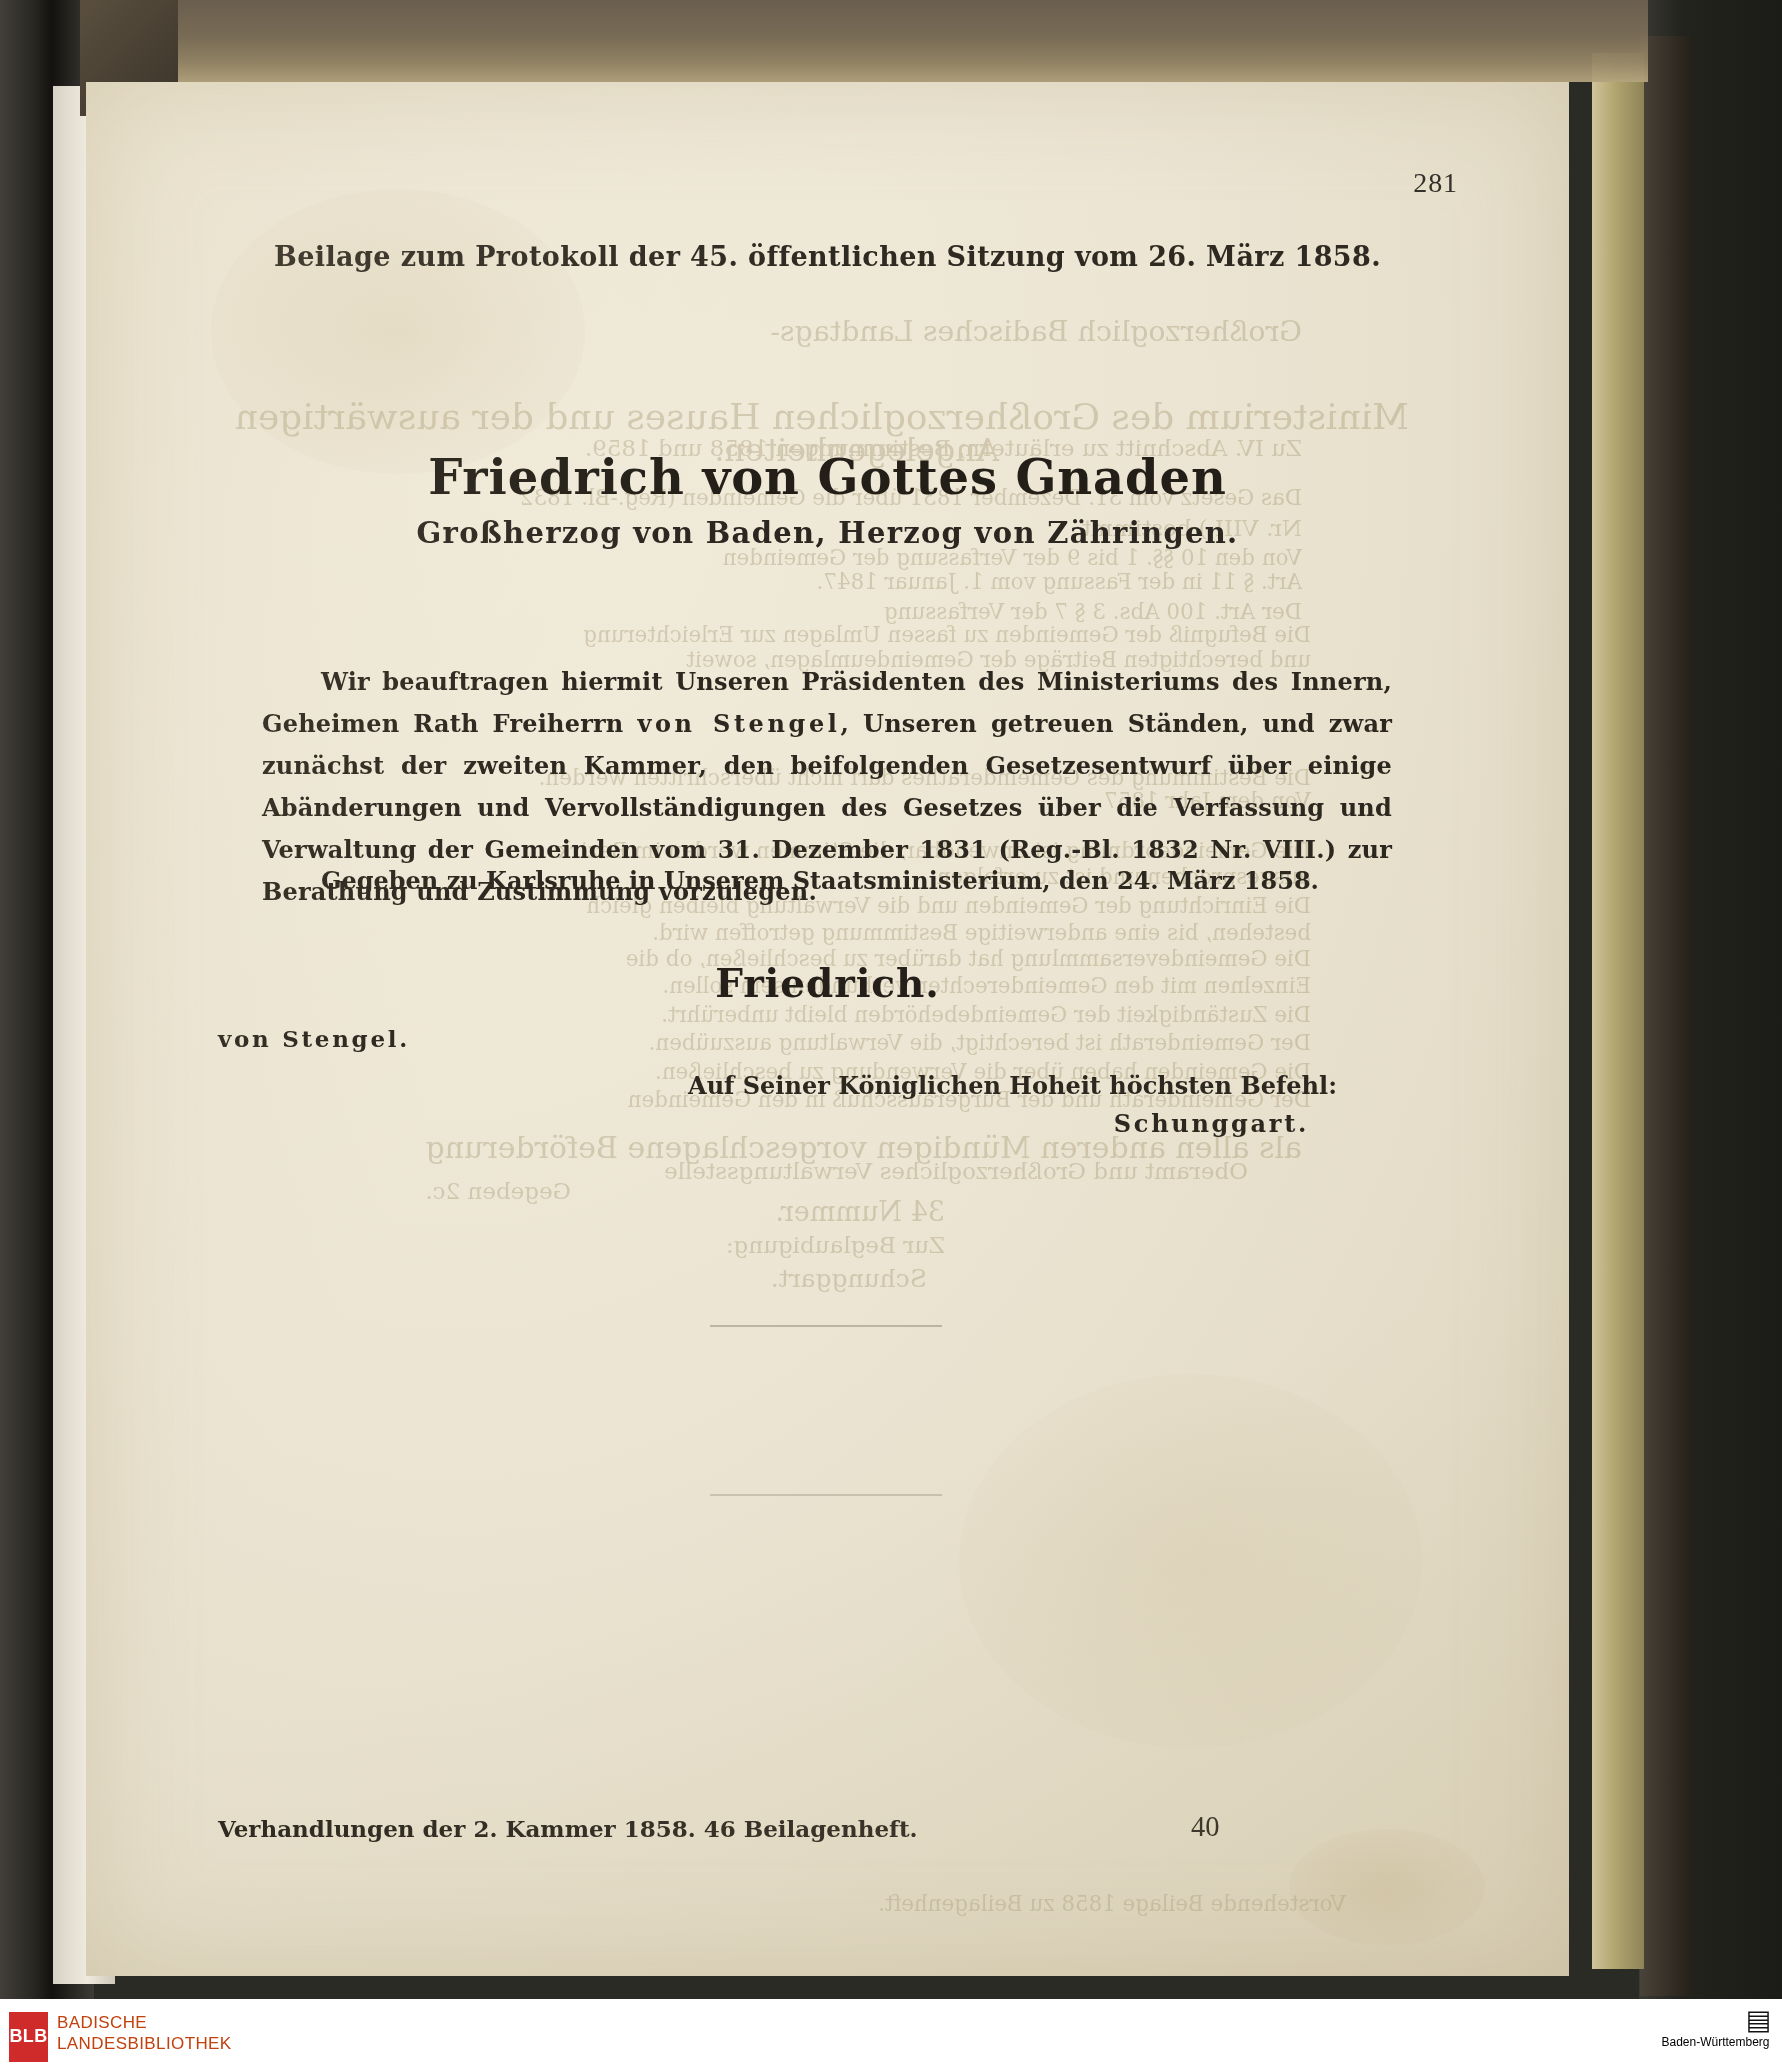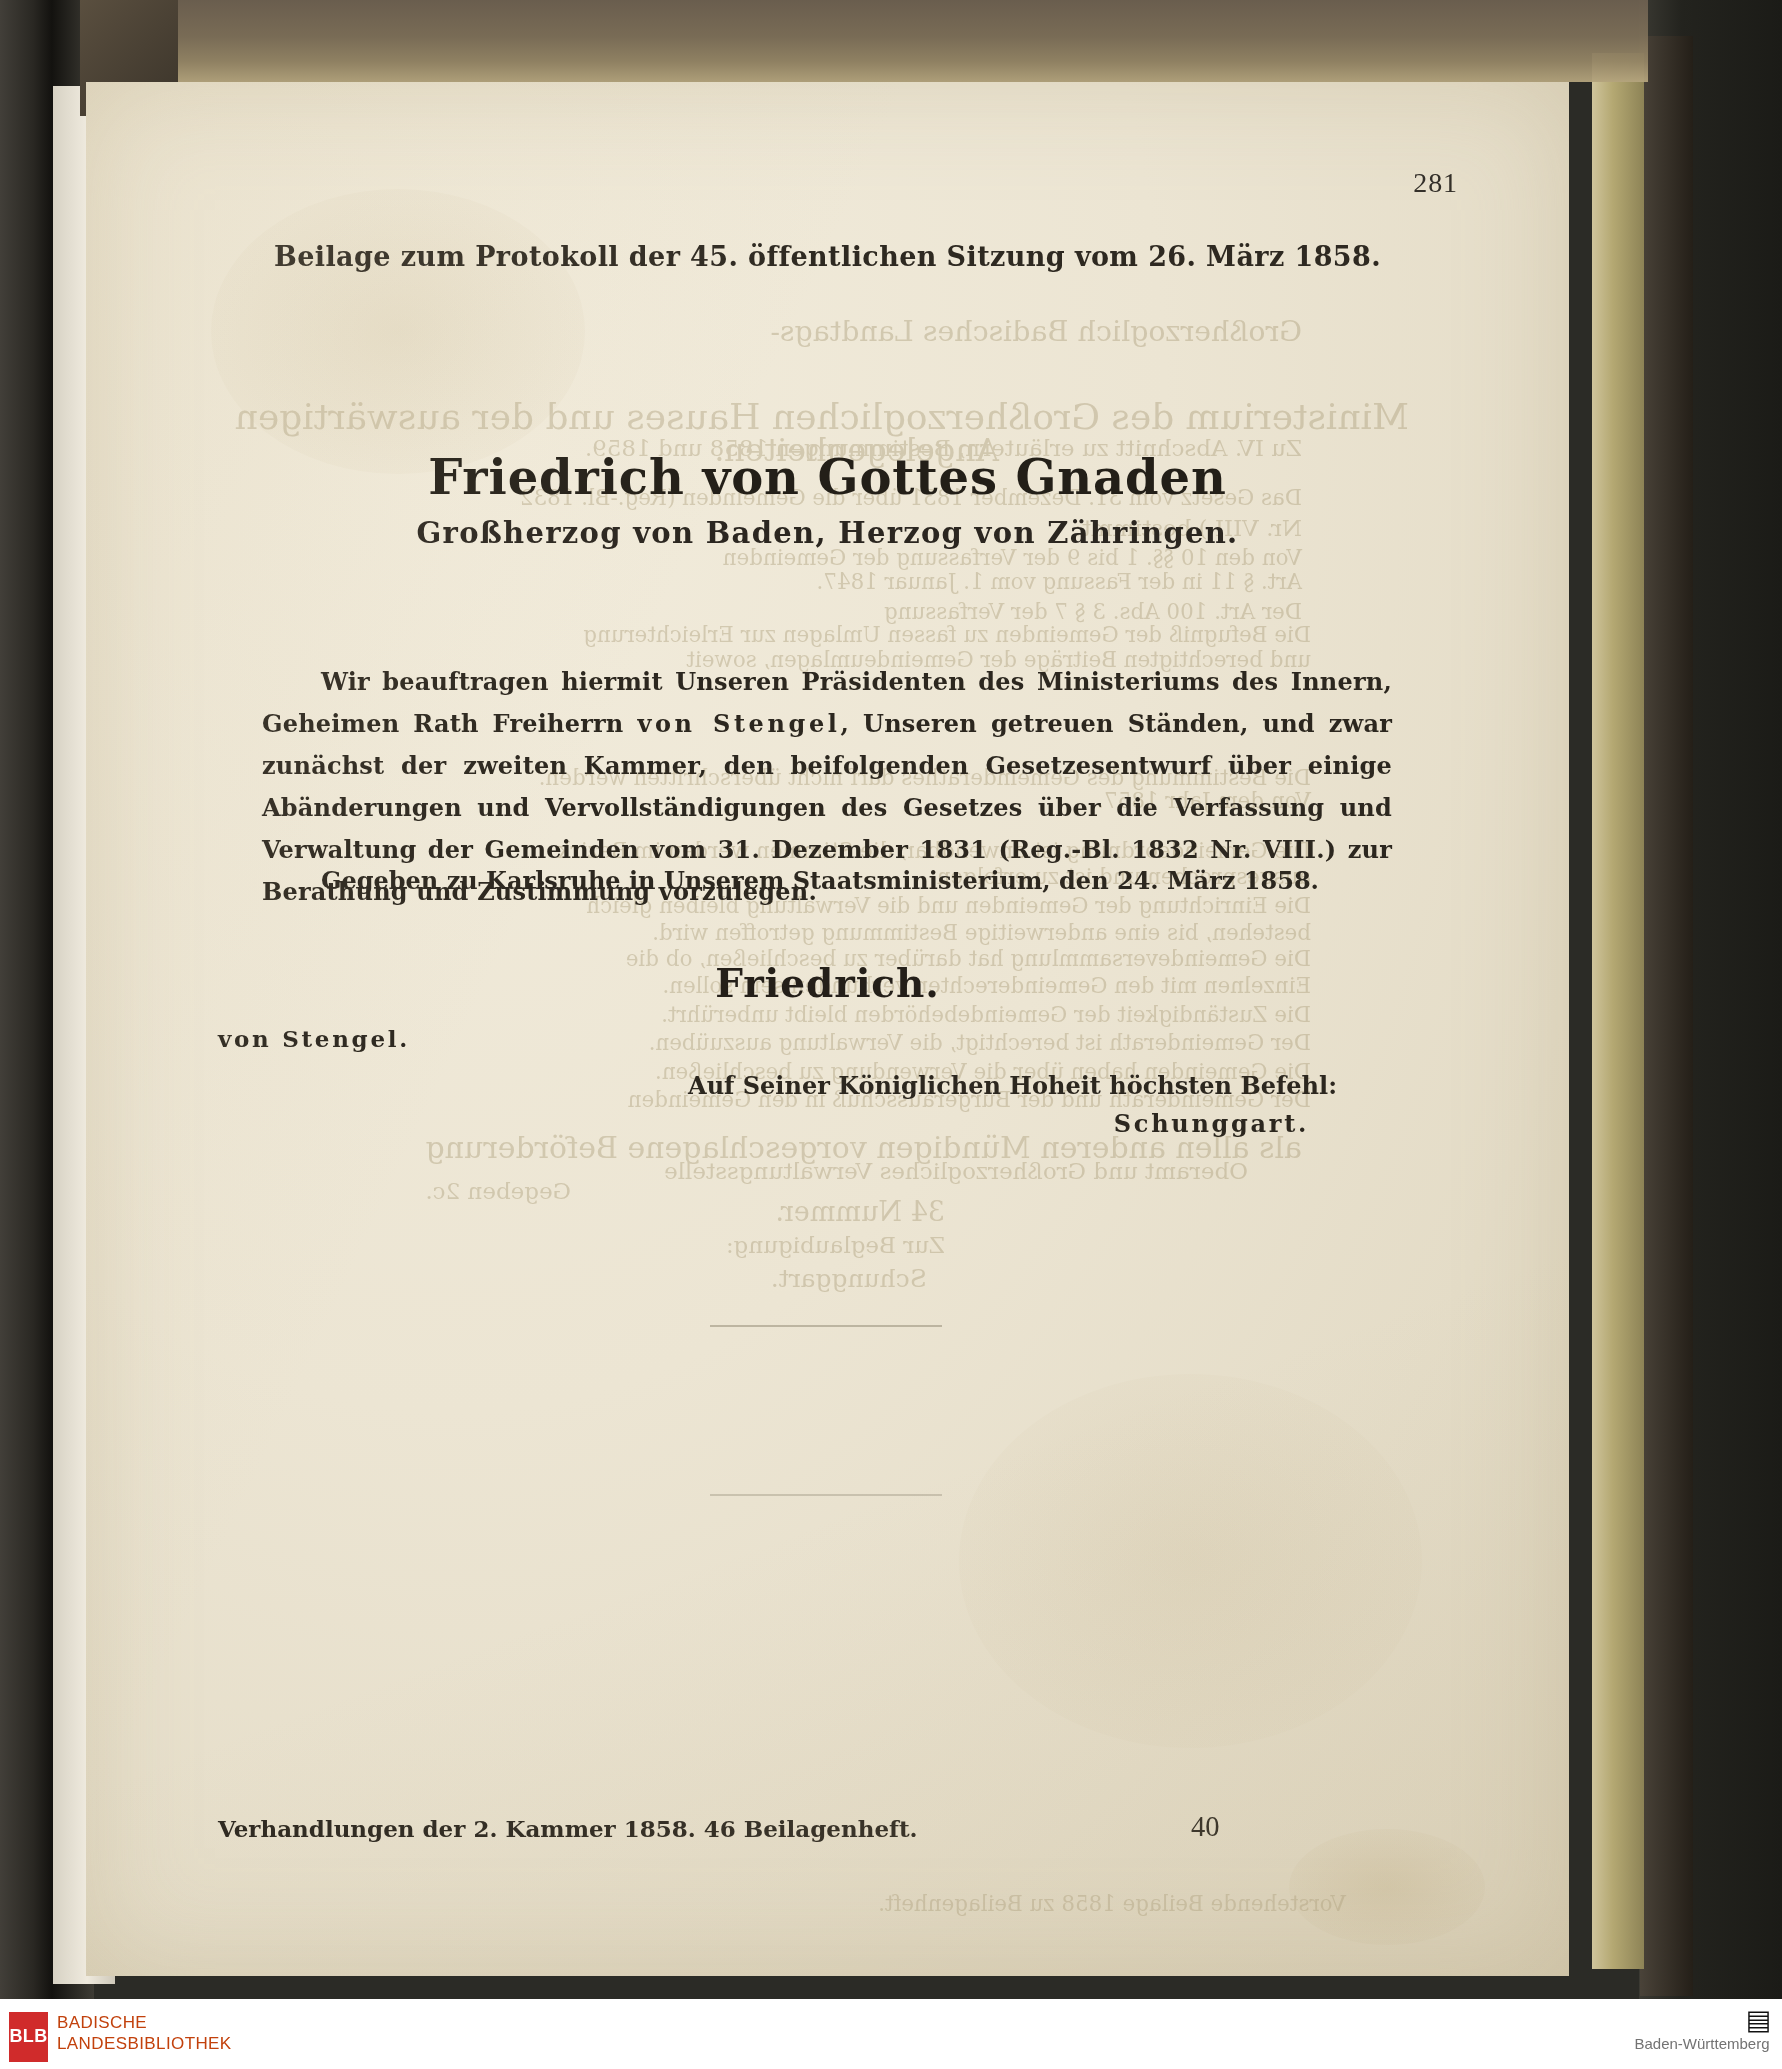--- a/index.html
+++ b/index.html
@@ -308,22 +308,22 @@
   }
   .bw-mark {
     font-family: "DejaVu Sans", sans-serif;
     font-size: 27px;
     line-height: 28.5px;
     color: #111;
     letter-spacing: -1.8px;
   }
   .bw-text {
     font-family: "Liberation Sans", sans-serif;
-    font-size: 15px;
-    color: #737373;
+    font-size: 12px;
+    color: #000000;
   }
   .hairline {
     position: absolute;
     background: #8d8570;
     height: 1.8px;
     opacity: 0.5;
   }
 </style>
 </head>
 <body>

